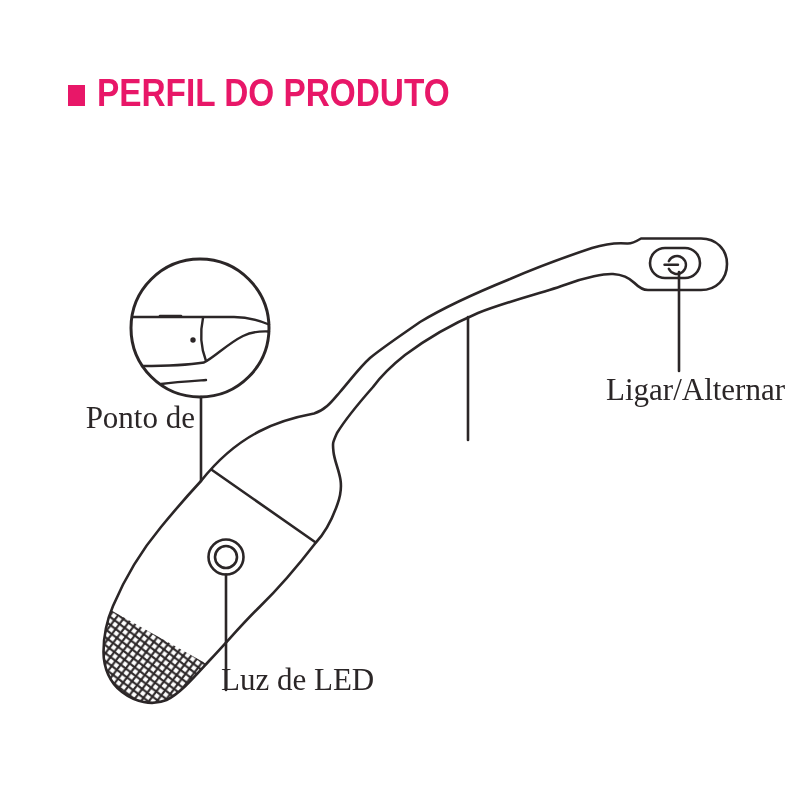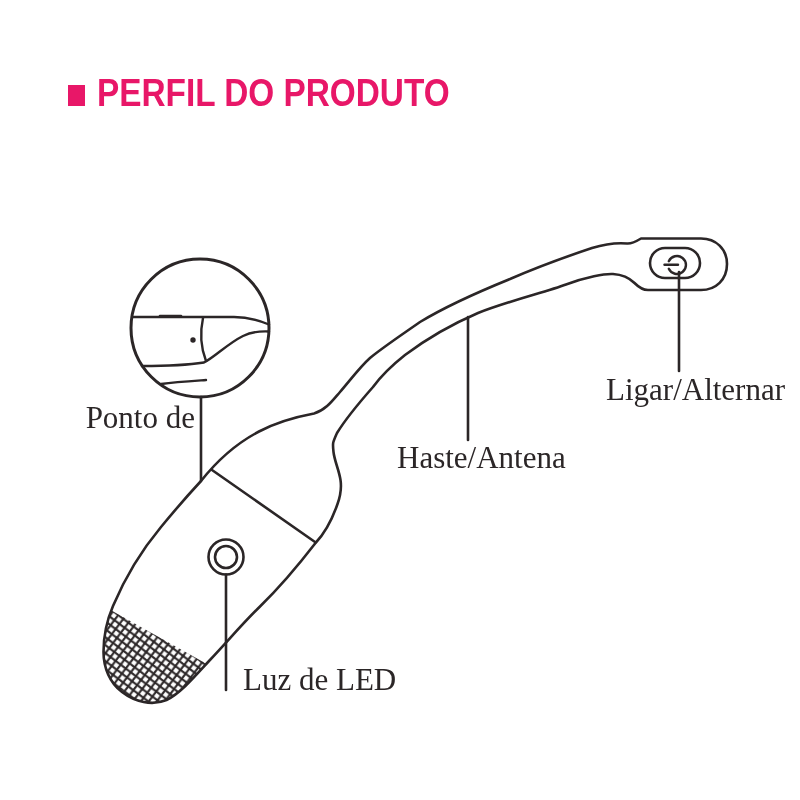--- a/index.html
+++ b/index.html
@@ -34,21 +34,21 @@
   
   .label{
     position:absolute;
     font-size:31px;line-height:29px;color:var(--line);
     white-space:nowrap;
     font-family:Liberation Serif, serif;
   }
   .label-charging{right:605px;top:403px;text-align:left;}
   .label-antenna{left:397px;top:443px;}
   .label-power{left:606px;top:375px;}
-  .label-led{left:243px;top:665px;}
+  .label-led{left:221px;top:665px;}
 
   
   .stroke{fill:none;stroke:var(--line);stroke-width:2.6;stroke-linecap:round;stroke-linejoin:round;}
   .stroke-fill{fill:var(--background);stroke:var(--line);stroke-width:2.6;stroke-linecap:round;stroke-linejoin:round;}
   .thin{stroke-width:2.4;}
   .thick{stroke-width:3;}
   .hatchline{stroke:var(--line);stroke-width:2.1;}
 </style>
 </head>
 <body>
@@ -130,17 +130,16 @@
     <path d="M 468,317 V 440" class="stroke"></path>
     <path d="M 679,272 V 371" class="stroke"></path>
   </svg>
 
   <span class="title-square"></span>
   <h1 class="title-text">PERFIL DO PRODUTO</h1>
 
   <div class="label label-charging">
     <div>Ponto de</div>
   </div>
-  <div class="label label-antenna">Haste/Antena</div>
   <div class="label label-power">Ligar/Alternar</div>
   <div class="label label-led">Luz de LED</div>
 
 </div>
 
 </body></html>

